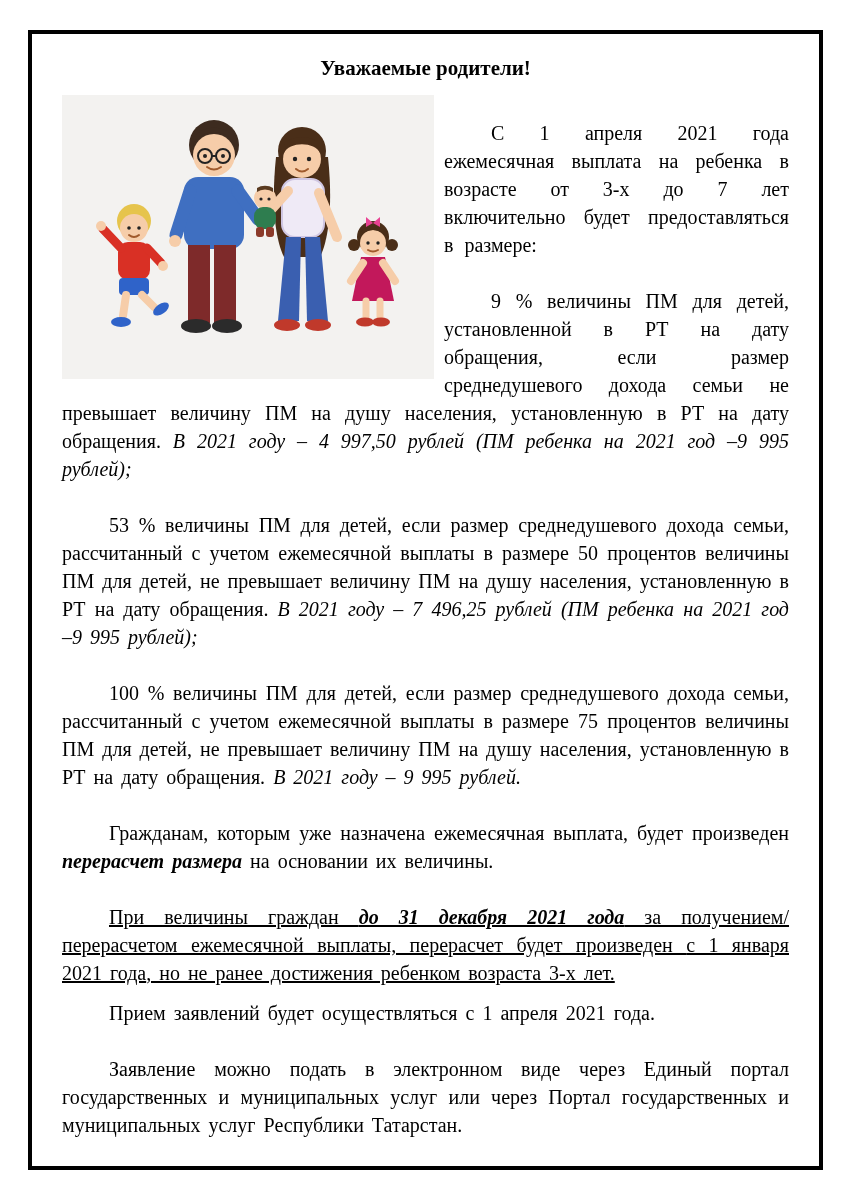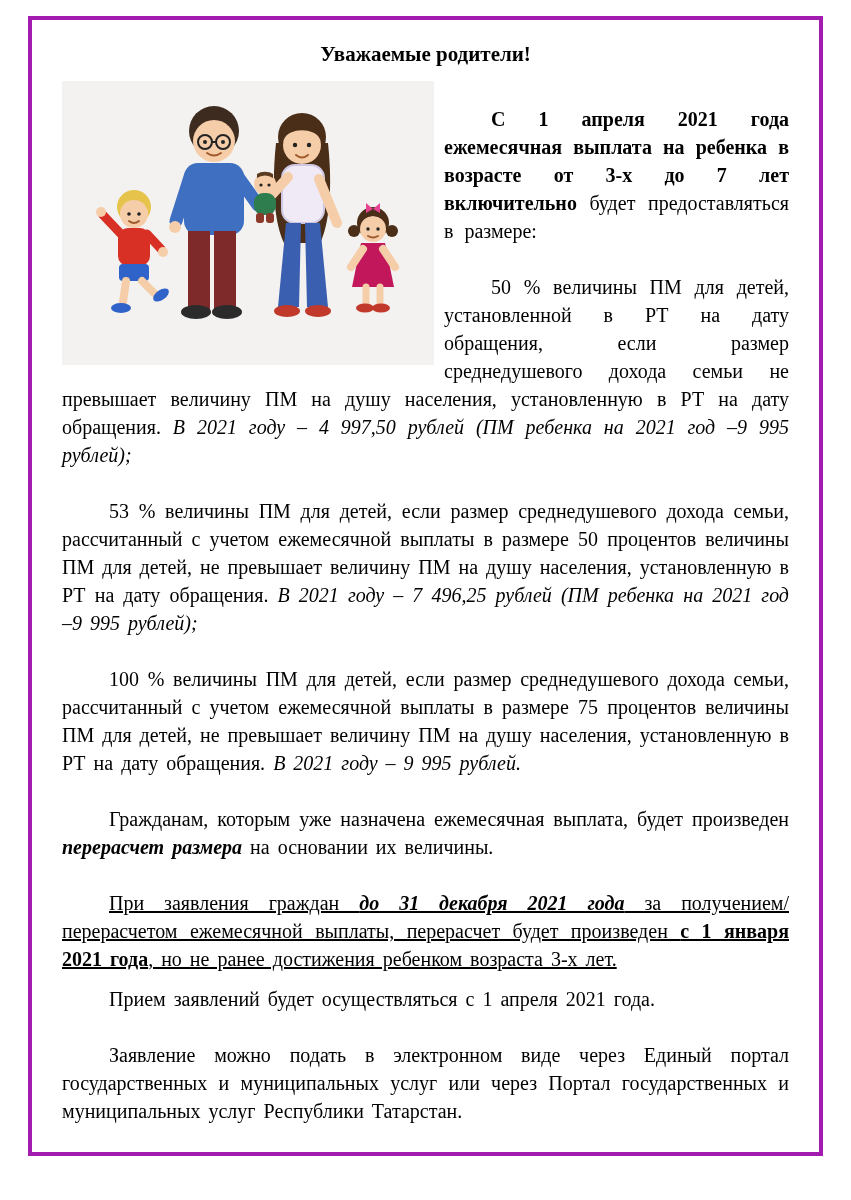--- a/index.html
+++ b/index.html
@@ -6,23 +6,23 @@
   html, body { margin: 0; padding: 0; }
   body {
     width: 851px; height: 1200px;
     background: #ffffff;
     font-family: "Liberation Serif", "DejaVu Serif", serif;
     color: #000;
     position: relative;
   }
   .frame {
     position: absolute;
-    left: 28px; top: 16px;
+    left: 28px; top: 30px;
     width: 795px; height: 1140px;
-    border: 4px solid #a21caf;
+    border: 4px solid #000000;
     padding: 22px 30px 14px 30px;
     overflow: hidden;
   }
   h1.doc-title {
     font-size: 21px;
     font-weight: bold;
     text-align: center;
     margin: 0 0 14px 0;
   }
   .illustration {
@@ -33,21 +33,21 @@
   }
   p {
     font-size: 20px;
     line-height: 28px;
     text-align: justify;
     text-indent: 47px;
     word-spacing: 3px;
     margin: 0 0 28px 0;
   }
   .p-intro { margin-top: 38px; word-spacing: 6px; }
-  .b  { font-weight: bold; }
+  .b  { font-weight: normal; }
   .i  { font-style: italic; }
   .bi { font-weight: bold; font-style: italic; font-family: Liberation Serif, serif; }
   .p-underline { text-decoration: underline; margin-bottom: 0; }
   .p-accept { margin-top: 12px; }
   .p-portal { margin-bottom: 6px; }
 </style>
 </head>
 <body>
 
 <div class="frame">
@@ -141,27 +141,27 @@
         <line x1="304" y1="206" x2="304" y2="222" stroke="#f6cda9" stroke-width="7" stroke-linecap="round"></line>
         <line x1="318" y1="206" x2="318" y2="222" stroke="#f6cda9" stroke-width="7" stroke-linecap="round"></line>
         <ellipse cx="303" cy="227" rx="9" ry="4.5" fill="#c0392b"></ellipse>
         <ellipse cx="319" cy="227" rx="9" ry="4.5" fill="#c0392b"></ellipse>
       </g>
     </svg>
   </div>
 
   <p class="p-intro"><span class="b">С 1 апреля 2021 года ежемесячная выплата на ребенка в возрасте от 3-х до 7 лет включительно</span><span> будет предоставляться в размере:</span></p>
 
-  <p><span>50 % величины ПМ для детей, установленной в РТ на дату обращения, если размер среднедушевого дохода семьи не превышает величину ПМ на душу населения, установленную в РТ на дату обращения. </span><span class="i">В 2021 году – 4&nbsp;997,50 рублей (ПМ ребенка на 2021 год  –9&nbsp;995 рублей);</span></p>
+  <p><span>9 % величины ПМ для детей, установленной в РТ на дату обращения, если размер среднедушевого дохода семьи не превышает величину ПМ на душу населения, установленную в РТ на дату обращения. </span><span class="i">В 2021 году – 4&nbsp;997,50 рублей (ПМ ребенка на 2021 год  –9&nbsp;995 рублей);</span></p>
 
   <p><span>53 %  величины ПМ для детей, если размер среднедушевого дохода семьи, рассчитанный с учетом ежемесячной выплаты в размере 50 процентов величины ПМ для детей, не превышает величину ПМ на душу населения, установленную в РТ на дату обращения. </span><span class="i">В 2021 году – 7&nbsp;496,25 рублей (ПМ ребенка на 2021 год  –9&nbsp;995 рублей);</span></p>
 
   <p><span>100 % величины ПМ для детей,   если размер среднедушевого дохода семьи, рассчитанный с учетом ежемесячной выплаты в размере 75 процентов величины ПМ для детей, не превышает величину ПМ на душу населения, установленную в РТ на дату обращения. </span><span class="i">В 2021 году – 9&nbsp;995 рублей.</span></p>
 
   <p><span>Гражданам, которым уже назначена ежемесячная выплата, будет произведен </span><span class="bi">перерасчет размера</span><span> на основании их величины.</span></p>
 
-  <p class="p-underline"><span>При заявления граждан </span><span class="bi">до 31 декабря 2021 года</span><span> за получением/перерасчетом ежемесячной выплаты, перерасчет будет произведен </span><span class="b">с 1 января 2021 года</span><span>, но не ранее достижения ребенком возраста 3-х лет.</span></p>
+  <p class="p-underline"><span>При величины граждан </span><span class="bi">до 31 декабря 2021 года</span><span> за получением/перерасчетом ежемесячной выплаты, перерасчет будет произведен </span><span class="b">с 1 января 2021 года</span><span>, но не ранее достижения ребенком возраста 3-х лет.</span></p>
 
   <p class="p-accept">Прием заявлений будет осуществляться с 1 апреля 2021 года.</p>
 
   <p class="p-portal">Заявление можно подать в электронном виде через Единый портал государственных и муниципальных услуг или через Портал государственных и муниципальных услуг Республики Татарстан.</p>
 
 </div>
 
 </body></html>

